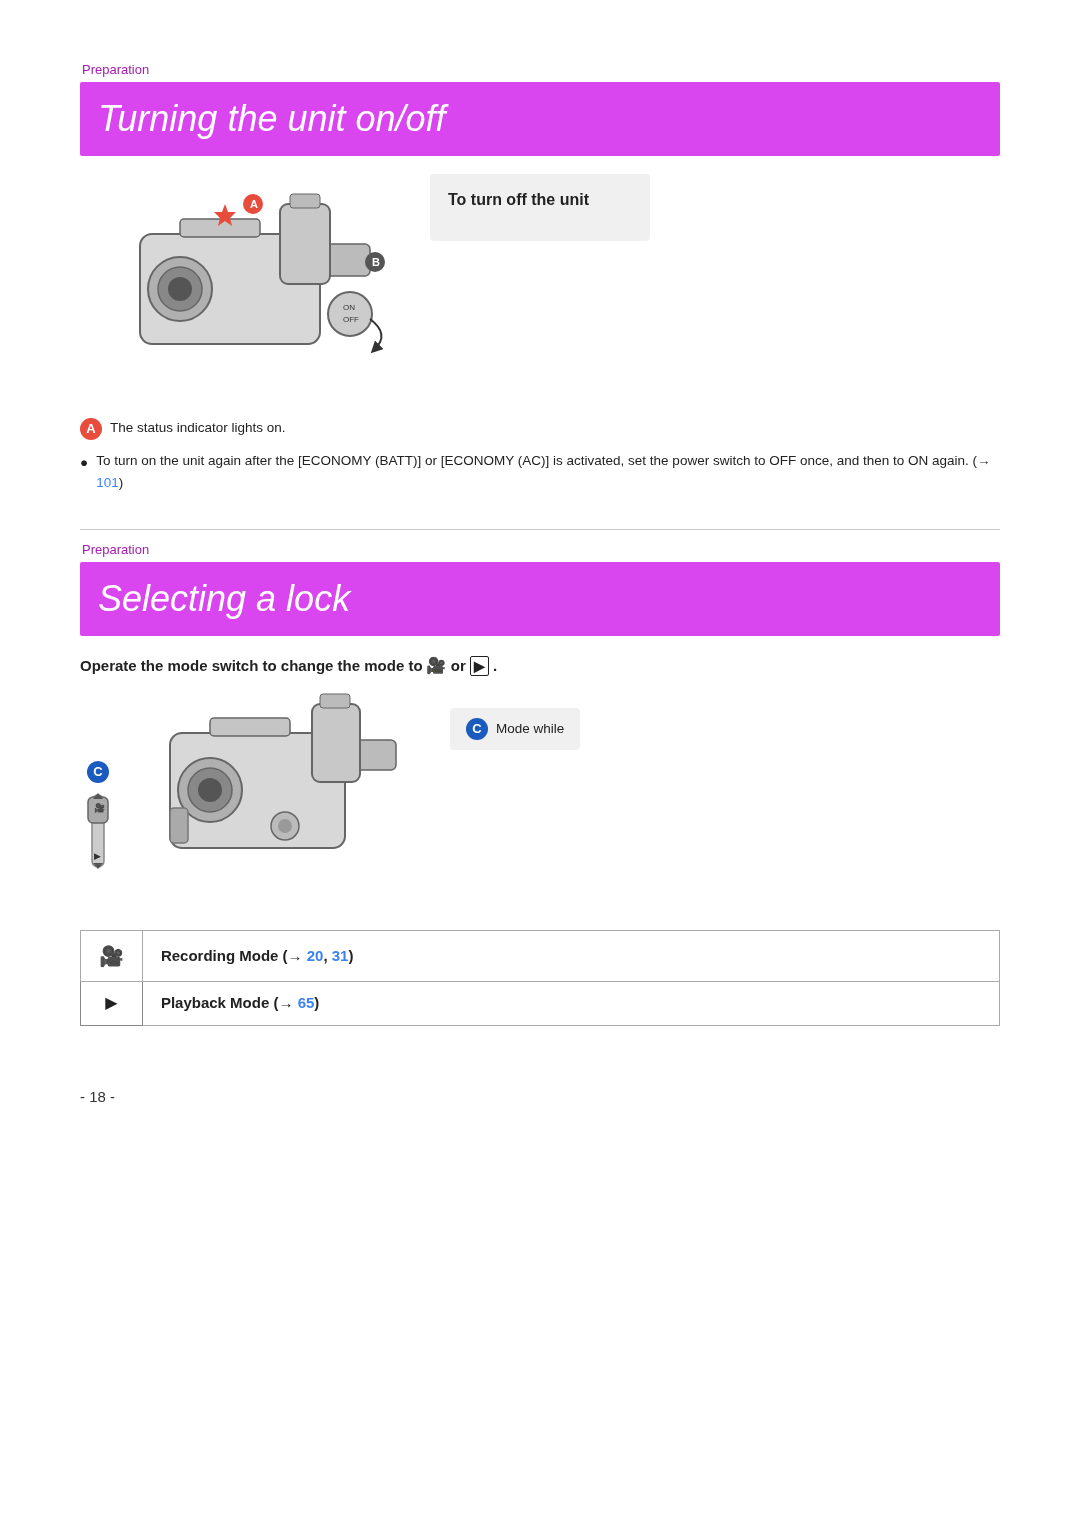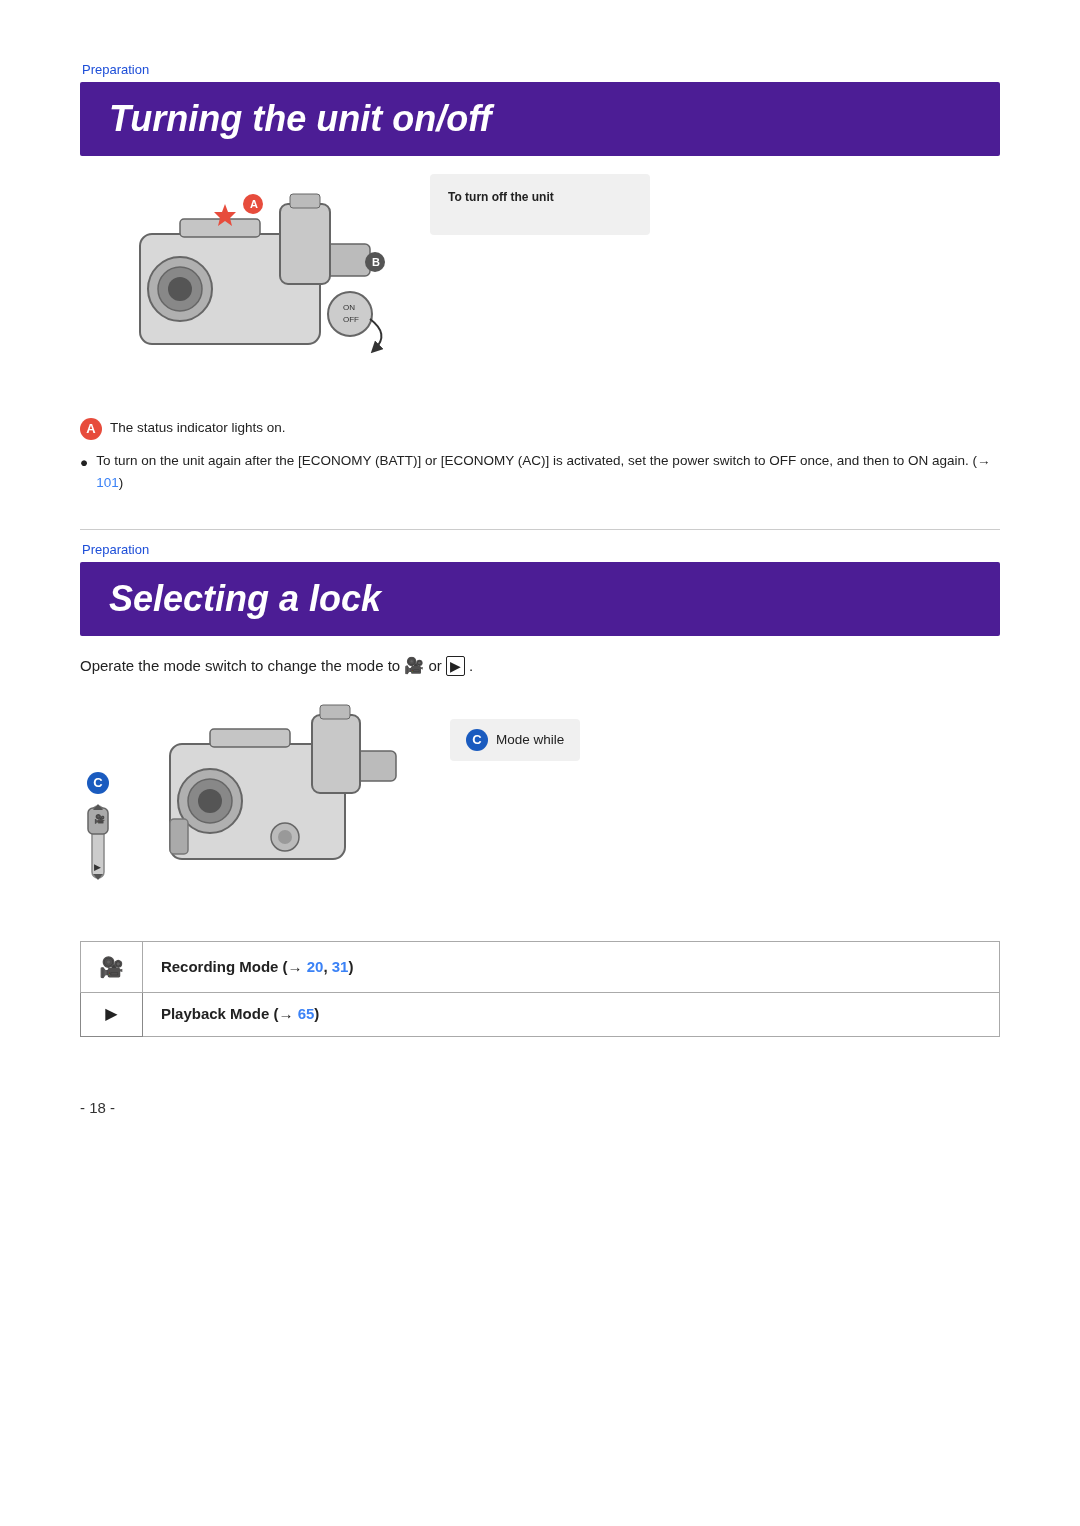--- a/index.html
+++ b/index.html
@@ -13,31 +13,31 @@
       font-size: 15px;
       line-height: 1.5;
     }
 
     .section {
       margin-bottom: 36px;
     }
 
     .section-label {
       font-size: 13px;
-      color: #1d4ed8;
+      color: #a21caf;
       margin-bottom: 2px;
       padding-left: 2px;
     }
 
     .section-title {
-      background: #4c1d95;
+      background: #d946ef;
       color: #fff;
       font-size: 36px;
-      font-weight: bold;
-      padding: 10px 29px;
+      font-weight: normal;
+      padding: 10px 18px;
       font-style: italic;
       margin-bottom: 18px;
       border-radius: 2px;
     }
 
     .intro-text {
       font-size: 15px;
       font-weight: bold;
       margin-bottom: 18px;
       line-height: 1.6;
@@ -54,21 +54,21 @@
     .side-box {
       background: #f0f0f0;
       border-radius: 4px;
       padding: 14px 18px;
       min-width: 220px;
       max-width: 280px;
     }
 
     .side-box-title {
       font-weight: bold;
-      font-size: 12px;
+      font-size: 16px;
       margin-bottom: 15px;
     }
 
     .side-box-text {
       font-size: 13.5px;
       line-height: 1.6;
     }
 
     .note-row {
       display: flex;
@@ -199,22 +199,22 @@
 
     .mode-switch-icons {
       display: flex;
       flex-direction: column;
       align-items: center;
       gap: 2px;
     }
 
     .operate-text {
       font-size: 15px;
-      font-weight: normal;
-      margin-bottom: 11px;
+      font-weight: bold;
+      margin-bottom: 0;
     }
 
   </style>
 </head>
 <body>
 
 <div class="section">
   <div class="section-label">Preparation</div>
   <div class="section-title">Turning the unit on/off</div>
 

